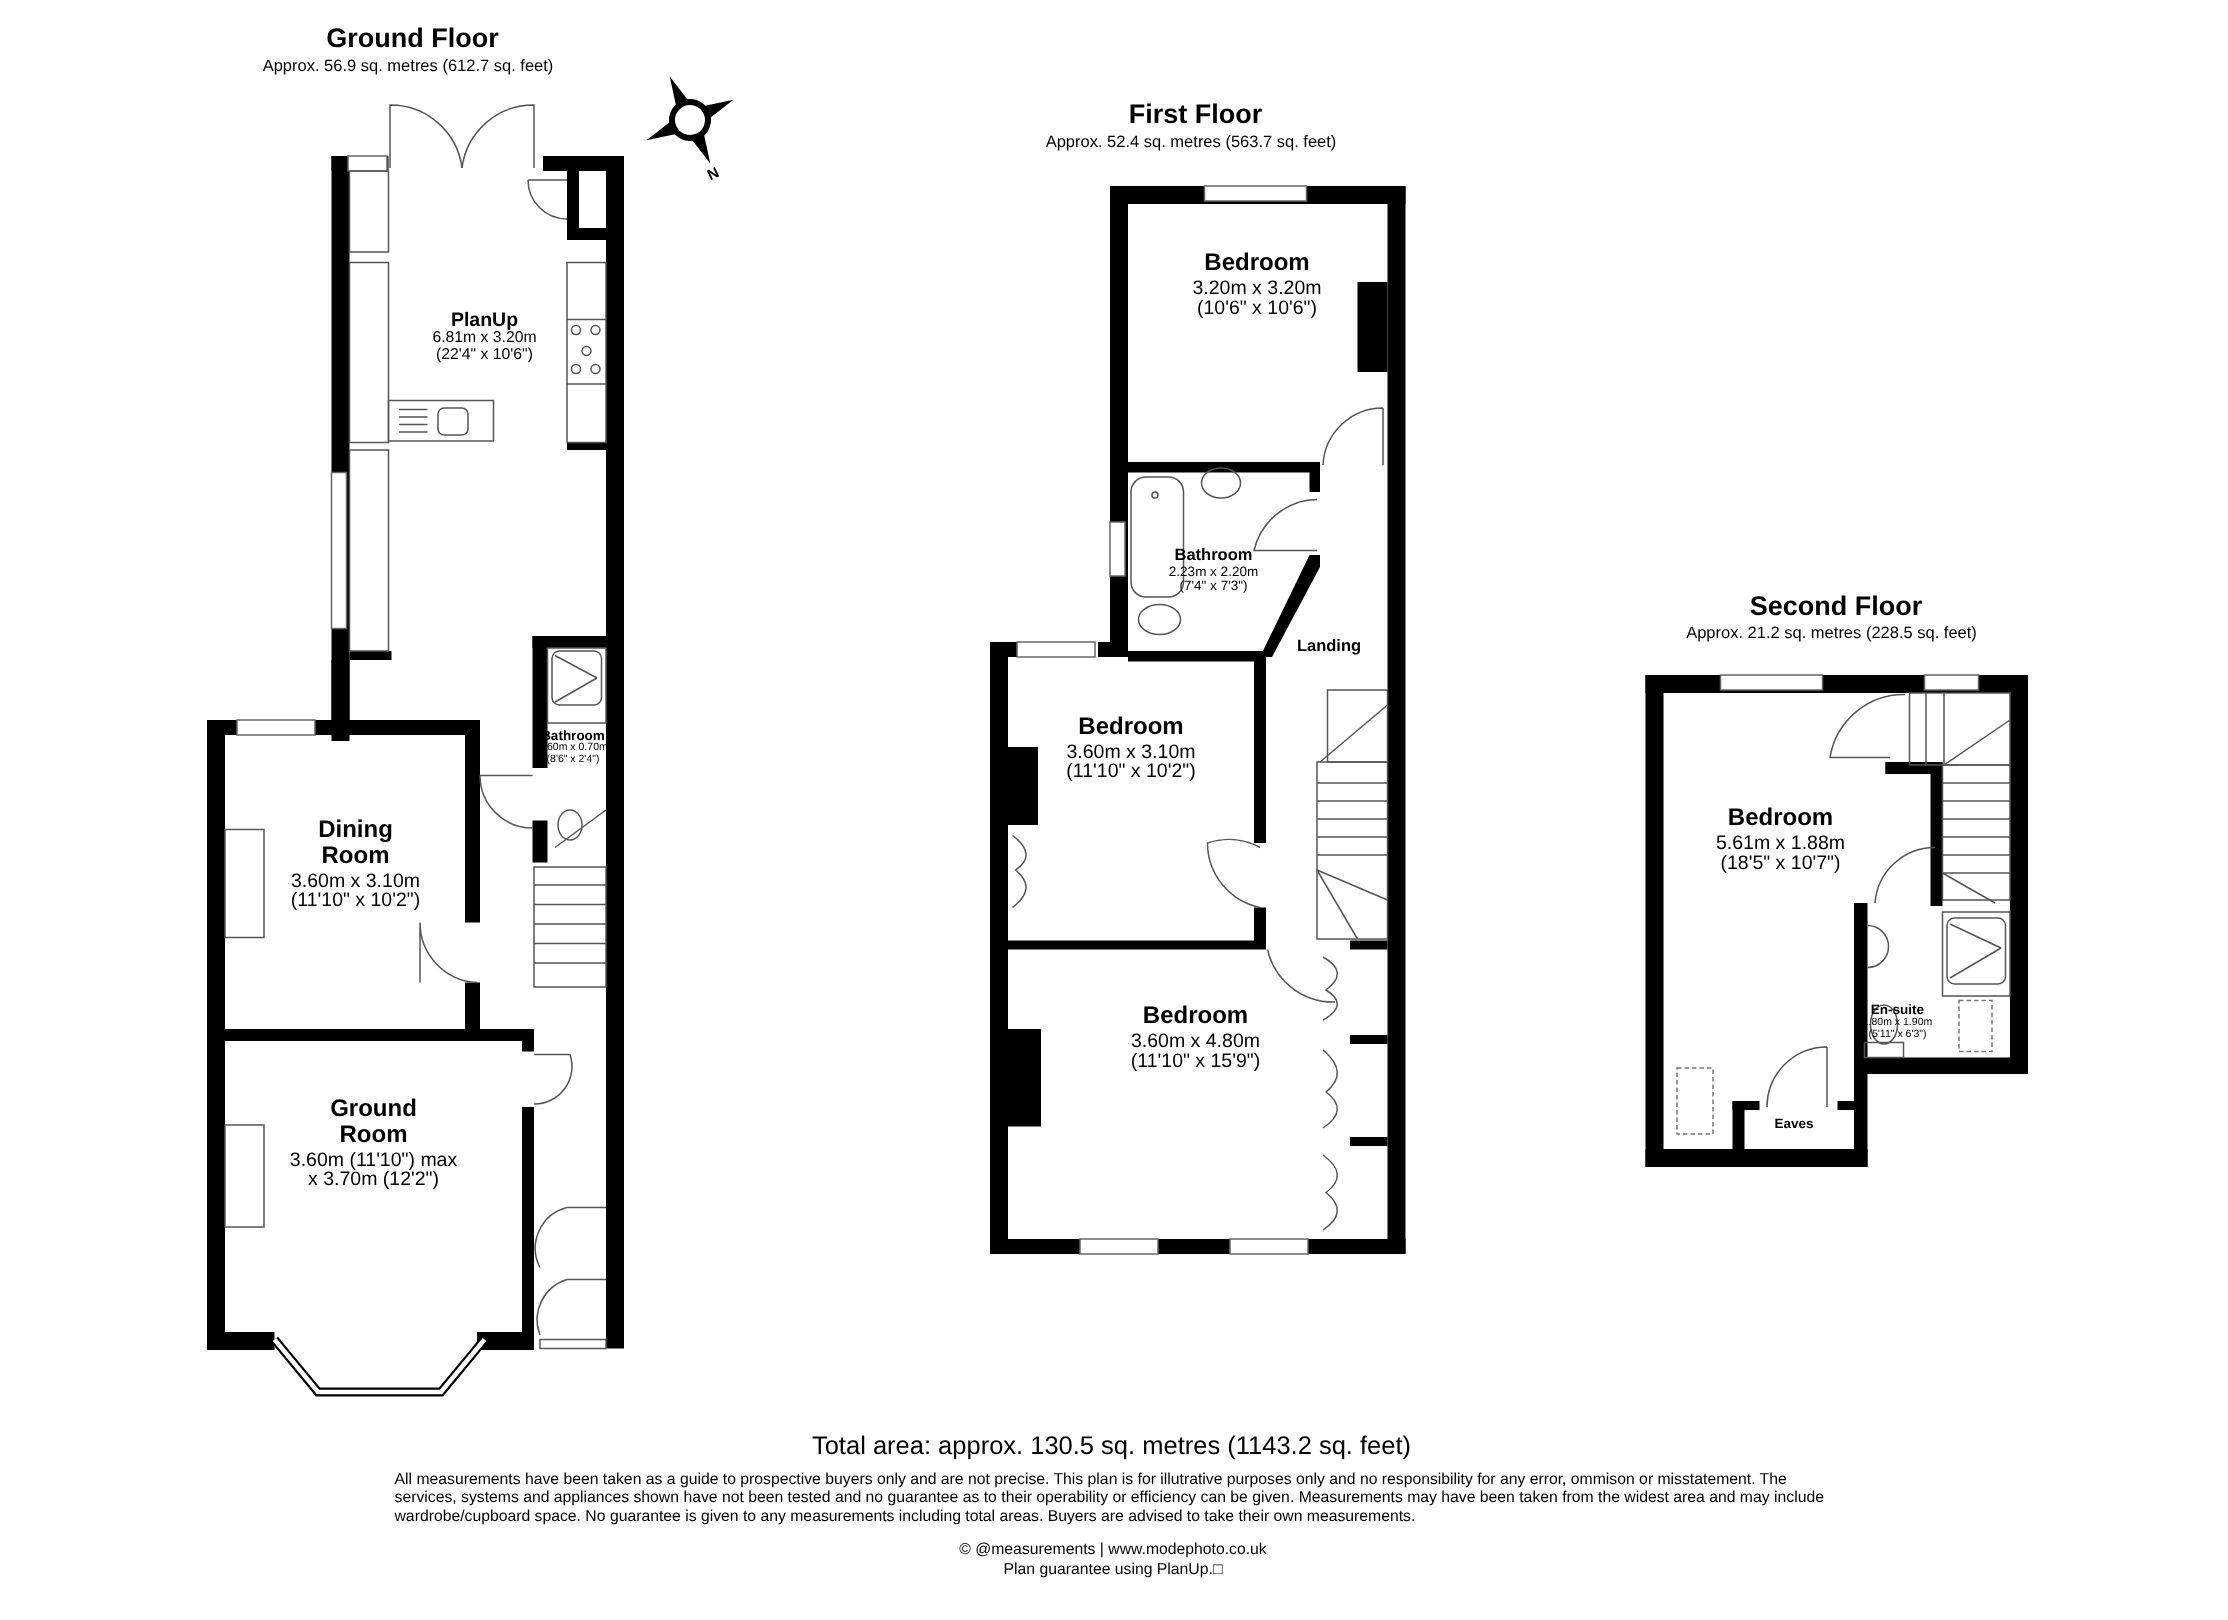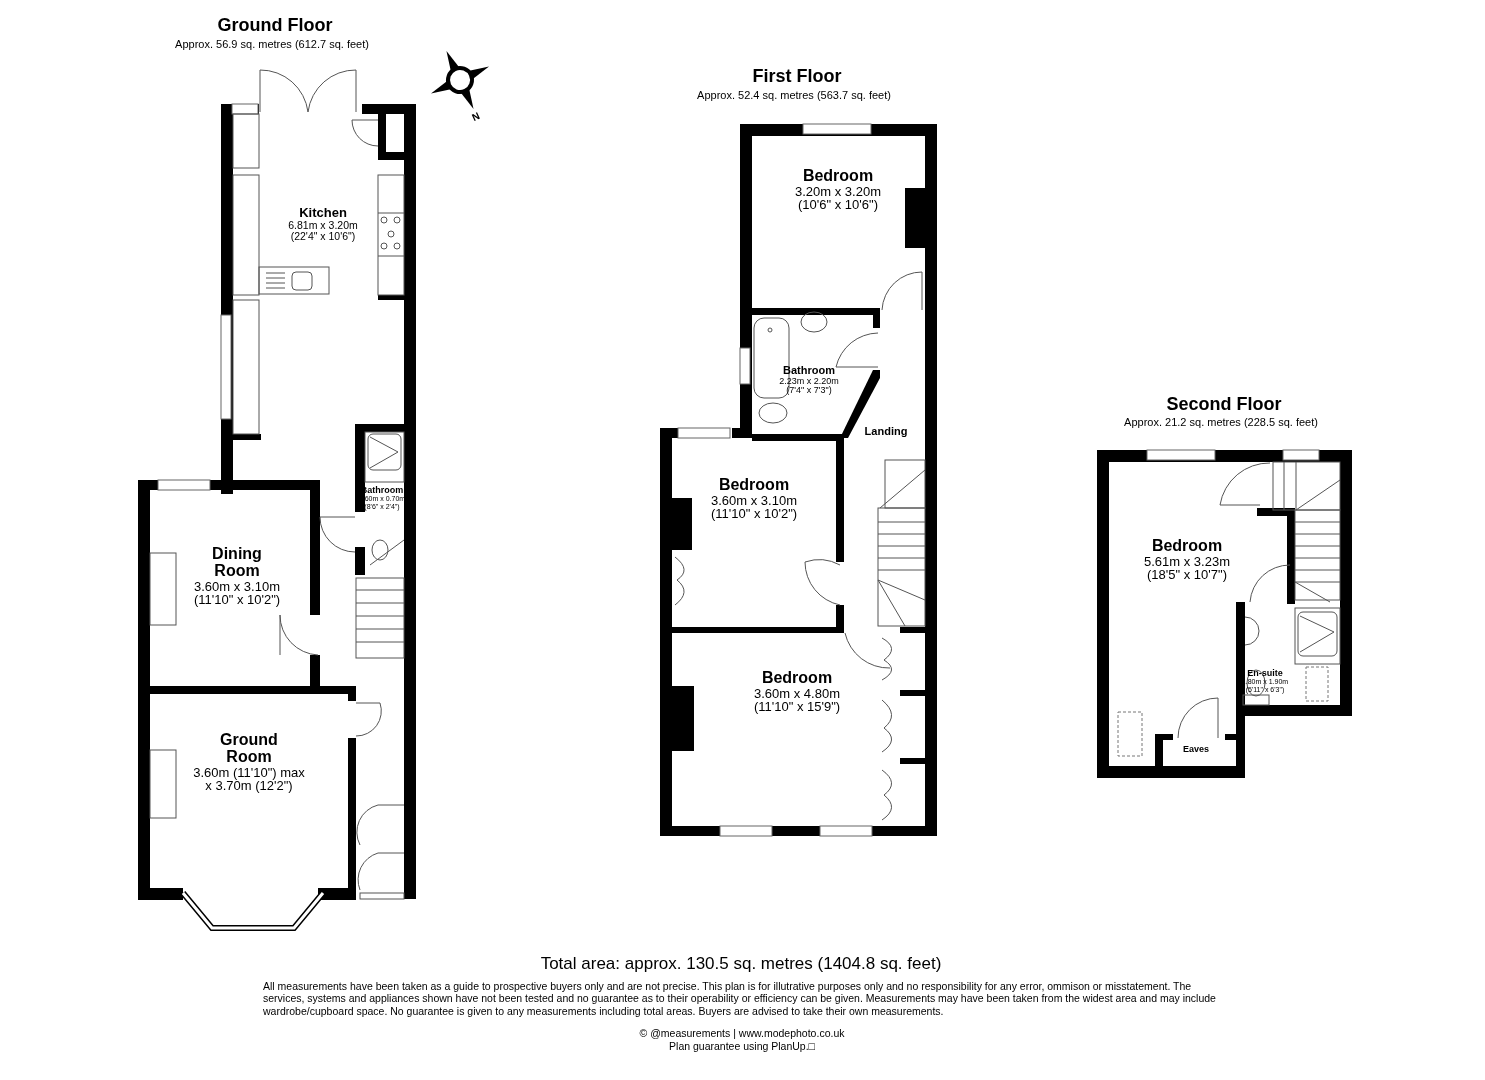--- a/index.html
+++ b/index.html
@@ -249,21 +249,21 @@
     <rect class="thin" x="1243" y="695" width="26" height="10"></rect>
     <rect class="dash" x="1306" y="667" width="22" height="34"></rect>
     <rect class="dash" x="1118" y="712" width="24" height="44"></rect>
   </g>
 </svg>
 
 <div class="lbl floor-title" style="left:275px; top:16px;">Ground Floor</div>
 <div class="lbl floor-area" style="left:272px; top:39px;">Approx. 56.9 sq. metres (612.7 sq. feet)</div>
 
 <div class="lbl" style="left:323px; top:206px;">
-  <div class="room-name-sm" style="font-size:13px;">Kitchen</div>
+  <div class="room-name-sm" style="font-size:13px;">PlanUp</div>
   <div class="room-dim-sm" style="font-size:10.5px;">6.81m x 3.20m</div>
   <div class="room-dim-sm" style="font-size:10.5px;">(22'4" x 10'6")</div>
 </div>
 
 <div class="lbl" style="left:382px; top:486px;">
   <div class="room-name-xs">Bathroom</div>
   <div class="room-dim-xs">2.60m x 0.70m</div>
   <div class="room-dim-xs">(8'6" x 2'4")</div>
 </div>
 
@@ -312,31 +312,31 @@
   <div class="room-name">Bedroom</div>
   <div class="room-dim">3.60m x 4.80m</div>
   <div class="room-dim">(11'10" x 15'9")</div>
 </div>
 
 <div class="lbl floor-title" style="left:1224px; top:395px;">Second Floor</div>
 <div class="lbl floor-area" style="left:1221px; top:417px;">Approx. 21.2 sq. metres (228.5 sq. feet)</div>
 
 <div class="lbl" style="left:1187px; top:538px;">
   <div class="room-name">Bedroom</div>
-  <div class="room-dim">5.61m x 3.23m</div>
+  <div class="room-dim">5.61m x 1.88m</div>
   <div class="room-dim">(18'5" x 10'7")</div>
 </div>
 
 <div class="lbl" style="left:1265px; top:645px;margin-top:24px;">
   <div class="room-name-xs">En-suite</div>
   <div class="room-dim-xs">1.80m x 1.90m</div>
   <div class="room-dim-xs">(5'11" x 6'3")</div>
 </div>
 
 <div class="lbl" style="left:1196px; top:745px;">
   <div class="room-name-xs">Eaves</div>
 </div>
 
-<div class="lbl total" style="left:741px; top:955px;">Total area: approx. 130.5 sq. metres (1404.8 sq. feet)</div>
+<div class="lbl total" style="left:741px; top:955px;">Total area: approx. 130.5 sq. metres (1143.2 sq. feet)</div>
 <div class="lbl disclaimer" style="left:743px; top:980px;">All measurements have been taken as a guide to prospective buyers only and are not precise. This plan is for illutrative purposes only and no responsibility for any error, ommison or misstatement. The services, systems and appliances shown have not been tested and no guarantee as to their operability or efficiency can be given. Measurements may have been taken from the widest area and may include wardrobe/cupboard space. No guarantee is given to any measurements including total areas. Buyers are advised to take their own measurements.</div>
 <div class="lbl credit" style="left:742px; top:1028px;">© @measurements | www.modephoto.co.uk</div>
 <div class="lbl credit" style="left:742px; top:1041px;">Plan guarantee using PlanUp.□</div>
 <div class="lbl address" style="left:741px; top:1059px;margin-top:26px;">Ordnance Road</div>
 
 </body></html>

